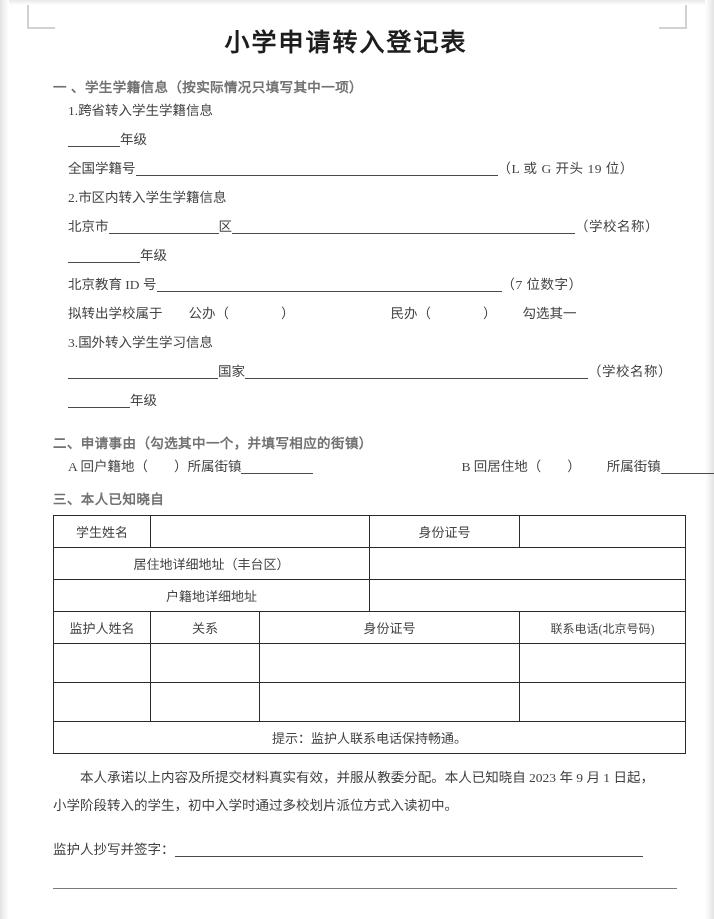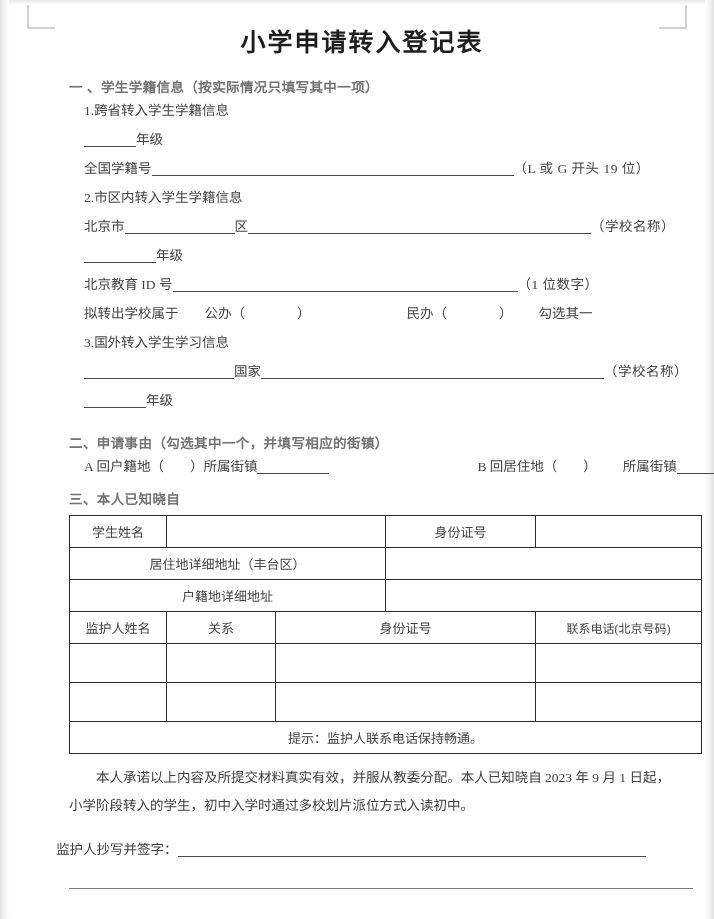--- a/index.html
+++ b/index.html
@@ -44,21 +44,21 @@
     position: absolute;
     width: 26px;
     height: 22px;
     pointer-events: none;
   }
   .crop.tl { left: 27px;  top: 5px;  border-left: 2px solid #d2d2d2; border-bottom: 2px solid #d2d2d2; }
   .crop.tr { right: 27px; top: 5px;  border-right:2px solid #d2d2d2; border-bottom: 2px solid #d2d2d2; }
 
   .content {
     position: absolute;
-    left: 16px; top: 0;
+    left: 0; top: 0;
     width: 692px;
   }
 
   .doc-title {
     text-align: center;
     font-family: "Liberation Sans", "DejaVu Sans", sans-serif;
     font-weight: bold;
     font-size: 25px;
     letter-spacing: 2px;
     color: #1d1d1d;
@@ -138,21 +138,21 @@
     line-height: 28px;
     margin: 10px 0 0 0;
     padding: 0 38px 0 53px;
     text-align: justify;
     color: #3f3f3f;
   }
   .para .ind { display: inline-block; width: 27px; }
 
   .sign-row {
     font-size: 13.5px;
-    padding: 18px 0 0 40px;
+    padding: 18px 0 0 53px;
     white-space: nowrap;
     color: #3f3f3f;
   }
   .sign-line {
     display: inline-block;
     border-bottom: 1.4px solid #4a4a4a;
     width: 468px;
     height: 14px;
     vertical-align: -3px;
   }
@@ -201,21 +201,21 @@
 
     <div class="line">
       <span>北京市</span><span class="blank w-lg"></span><span>区</span><span class="blank w-school2"></span><span class="note-right">（学校名称）</span>
     </div>
 
     <div class="line">
       <span class="blank w-md"></span><span>年级</span>
     </div>
 
     <div class="line">
-      <span>北京教育 ID 号</span><span class="blank w-edu"></span><span class="note-right">（1 位数字）</span>
+      <span>北京教育 ID 号</span><span class="blank w-edu"></span><span class="note-right">（7 位数字）</span>
     </div>
 
     <div class="line">
       <span>拟转出学校属于</span><span class="gap-sm"></span><span>公办（</span><span class="gap-md"></span><span>）</span><span class="gap-lg"></span><span>民办（</span><span class="gap-md"></span><span>）</span><span class="gap-sm"></span><span>勾选其一</span>
     </div>
 
     <div class="line">
       <span>3.国外转入学生学习信息</span>
     </div>
 

